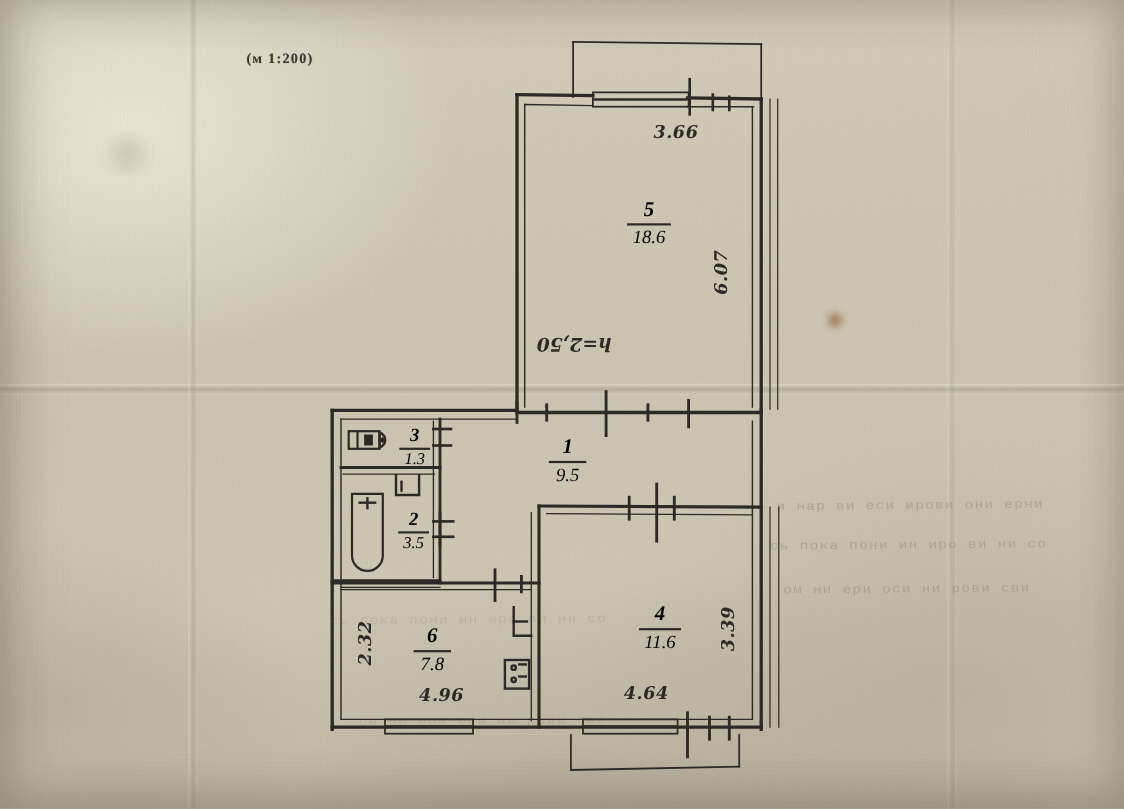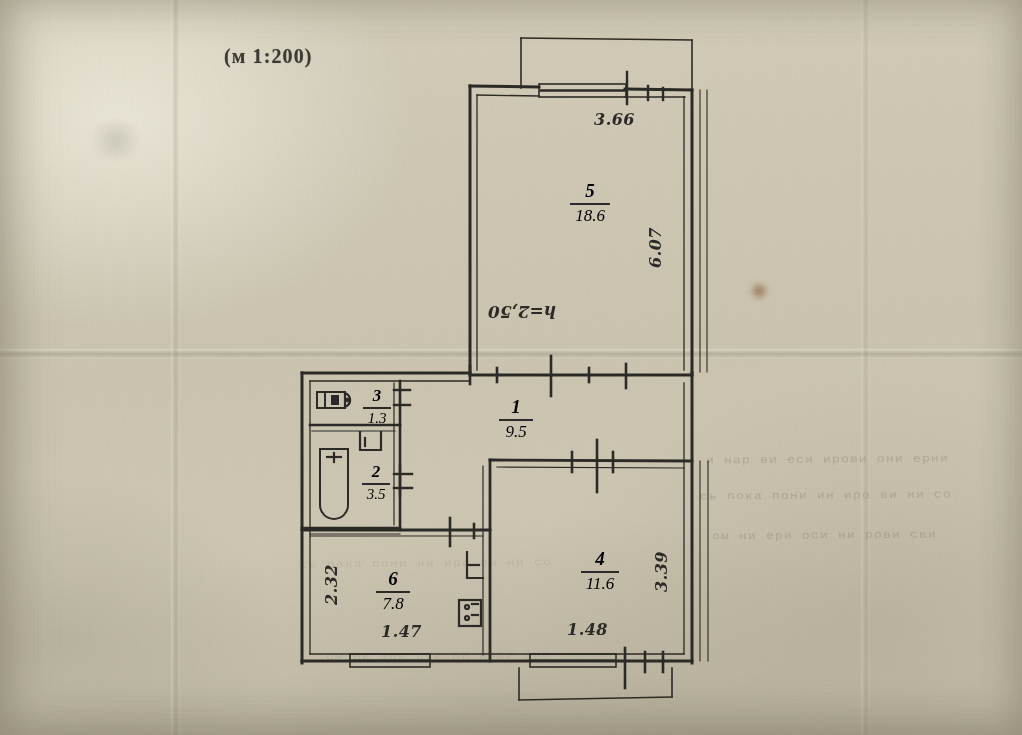--- a/index.html
+++ b/index.html
@@ -84,21 +84,21 @@
   .typed {
     position: absolute;
     color: #3c3a33;
     font-family: "Liberation Serif", serif;
     font-weight: bold;
     letter-spacing: 1.6px;
     white-space: nowrap;
     text-shadow: 0 0 1px rgba(60,58,50,.45);
   }
   #title { left: 196px; top: 8px;  font-size: 18px; }
-  #scale { left: 224px; top: 45px; font-size: 20px; letter-spacing: 1.1px; }
+  #scale { left: 224px; top: 45px; font-size: 13px; letter-spacing: 1.1px; }
 
   
   .hw {
     position: absolute;
     color: #2c2a26;
     font-family: "DejaVu Serif", serif;
     white-space: nowrap;
     user-select: none;
   }
   .room-num {
@@ -367,21 +367,21 @@
     <div class="room-rule" style="width:34px;"></div>
     <div class="room-area">7.8</div>
   </div>
 
   <div class="hw dim" style="left:562px; top:110px;margin-left:32px;">3.66</div>
 
   <div class="hw dim rot-ccw" style="left:646px; top:268px;">6.07</div>
 
   <div class="hw dim rot-ccw" style="left:652px; top:592px;">3.39</div>
 
-  <div class="hw dim" style="left:381px; top:622px;">1.47</div>
-
-  <div class="hw dim" style="left:567px; top:620px;">1.48</div>
+  <div class="hw dim" style="left:381px; top:622px;">4.96</div>
+
+  <div class="hw dim" style="left:567px; top:620px;">4.64</div>
 
   <div class="hw dim rot-ccw" style="left:322px; top:605px;">2.32</div>
 
   <div class="hw" style="left:556px; top:322px; font-size:17px; font-style:italic; font-weight:bold; transform: rotate(180deg); transform-origin: left top;">h=2,50</div>
 
 </div>
 
 </body></html>

